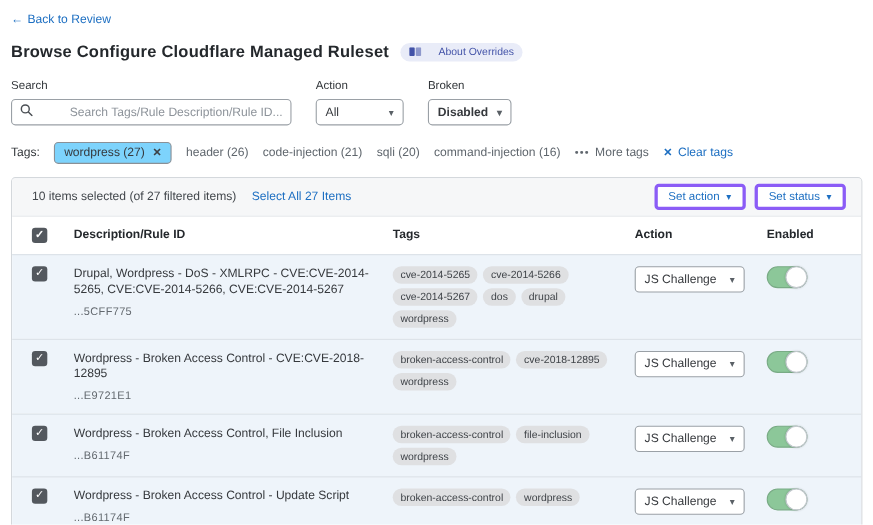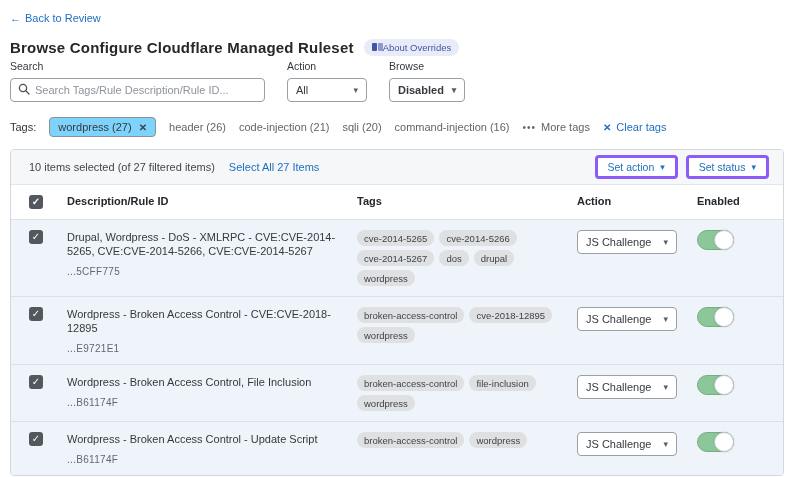--- a/index.html
+++ b/index.html
@@ -5,29 +5,29 @@
   * { margin:0; padding:0; box-sizing:border-box; }
   body { font-family:"Liberation Sans", sans-serif; background:#fff; }
   .page { width:794px; height:477px; background:#fff; overflow:hidden; padding:8px 10px 0 10px; position:relative; }
 
   
   .back-link { color:#1d6fc2; font-size:11px; text-decoration:none; display:inline-flex; align-items:center; gap:4px; cursor:pointer; }
 
   
   .title-row { display:flex; align-items:center; gap:10px; margin-top:13px; }
   .page-title { font-size:15px; font-weight:bold; color:#24282c; letter-spacing:.2px; }
-  .badge { display:inline-flex; align-items:center; gap:0; background:#e9ecf8; color:#4353a8; font-size:9.5px; padding:3px 8px; border-radius:9px; cursor:pointer; }
+  .badge { display:inline-flex; align-items:center; gap:16px; background:#e9ecf8; color:#4353a8; font-size:9.5px; padding:3px 8px; border-radius:9px; cursor:pointer; }
   .badge svg { display:block; }
 
   
-  .filters { display:flex; margin-top:4px; gap:22px; }
+  .filters { display:flex; margin-top:16px; gap:22px; }
   .filter-group { display:flex; flex-direction:column; gap:6px; }
   .filter-label { font-size:10.5px; color:#33373b; }
   .search-box { display:flex; align-items:center; width:255px; height:24px; border:1px solid #9aa0a6; border-radius:4px; background:#fff; padding:0 7px; gap:5px; }
-  .search-box input { border:none; outline:none; flex:1; font-size:11px; color:#36393d; font-family:"Liberation Sans", sans-serif; background:transparent; }
+  .search-box input { border:none; outline:none; flex:1; font-size:11px; color:#36393d; font-family:"Liberation Sans", sans-serif; background:transparent;text-align:right; }
   .search-box input::placeholder { color:#8d939a; }
   .select { display:flex; align-items:center; justify-content:space-between; border:1px solid #9aa0a6; border-radius:4px; background:#fff; font-size:11px; color:#36393d; padding:0 8px; height:24px; cursor:pointer; }
   .caret { color:#5a6066; font-size:9px; margin-left:8px; }
   .w-action { width:80px; } .w-enabled { width:76px;font-weight:bold; }
 
   
   .tags-bar { display:flex; align-items:center; margin-top:15px; gap:13px; font-size:11px; }
   .tags-label { color:#33373b; }
   .tag-chip { display:inline-flex; align-items:center; gap:7px; border:1px solid #8a9096; border-radius:4px; background:#7dd3fc; padding:3px 8px; color:#36393d; cursor:pointer; }
   .tag-chip .x { color:#3c4146; font-size:10px; font-weight:bold; cursor:pointer; }
@@ -99,21 +99,21 @@
       </div>
     </div>
     <div class="filter-group">
       <div class="filter-label">Action</div>
       <div class="select w-action">
         <span>All</span>
         <span class="caret">▾</span>
       </div>
     </div>
     <div class="filter-group">
-      <div class="filter-label">Browse</div>
+      <div class="filter-label">Broken</div>
       <div class="select w-enabled">
         <span>Disabled</span>
         <span class="caret">▾</span>
       </div>
     </div>
   </div>
 
   <div class="tags-bar">
     <span class="tags-label">Tags:</span>
     <span class="tag-chip">

